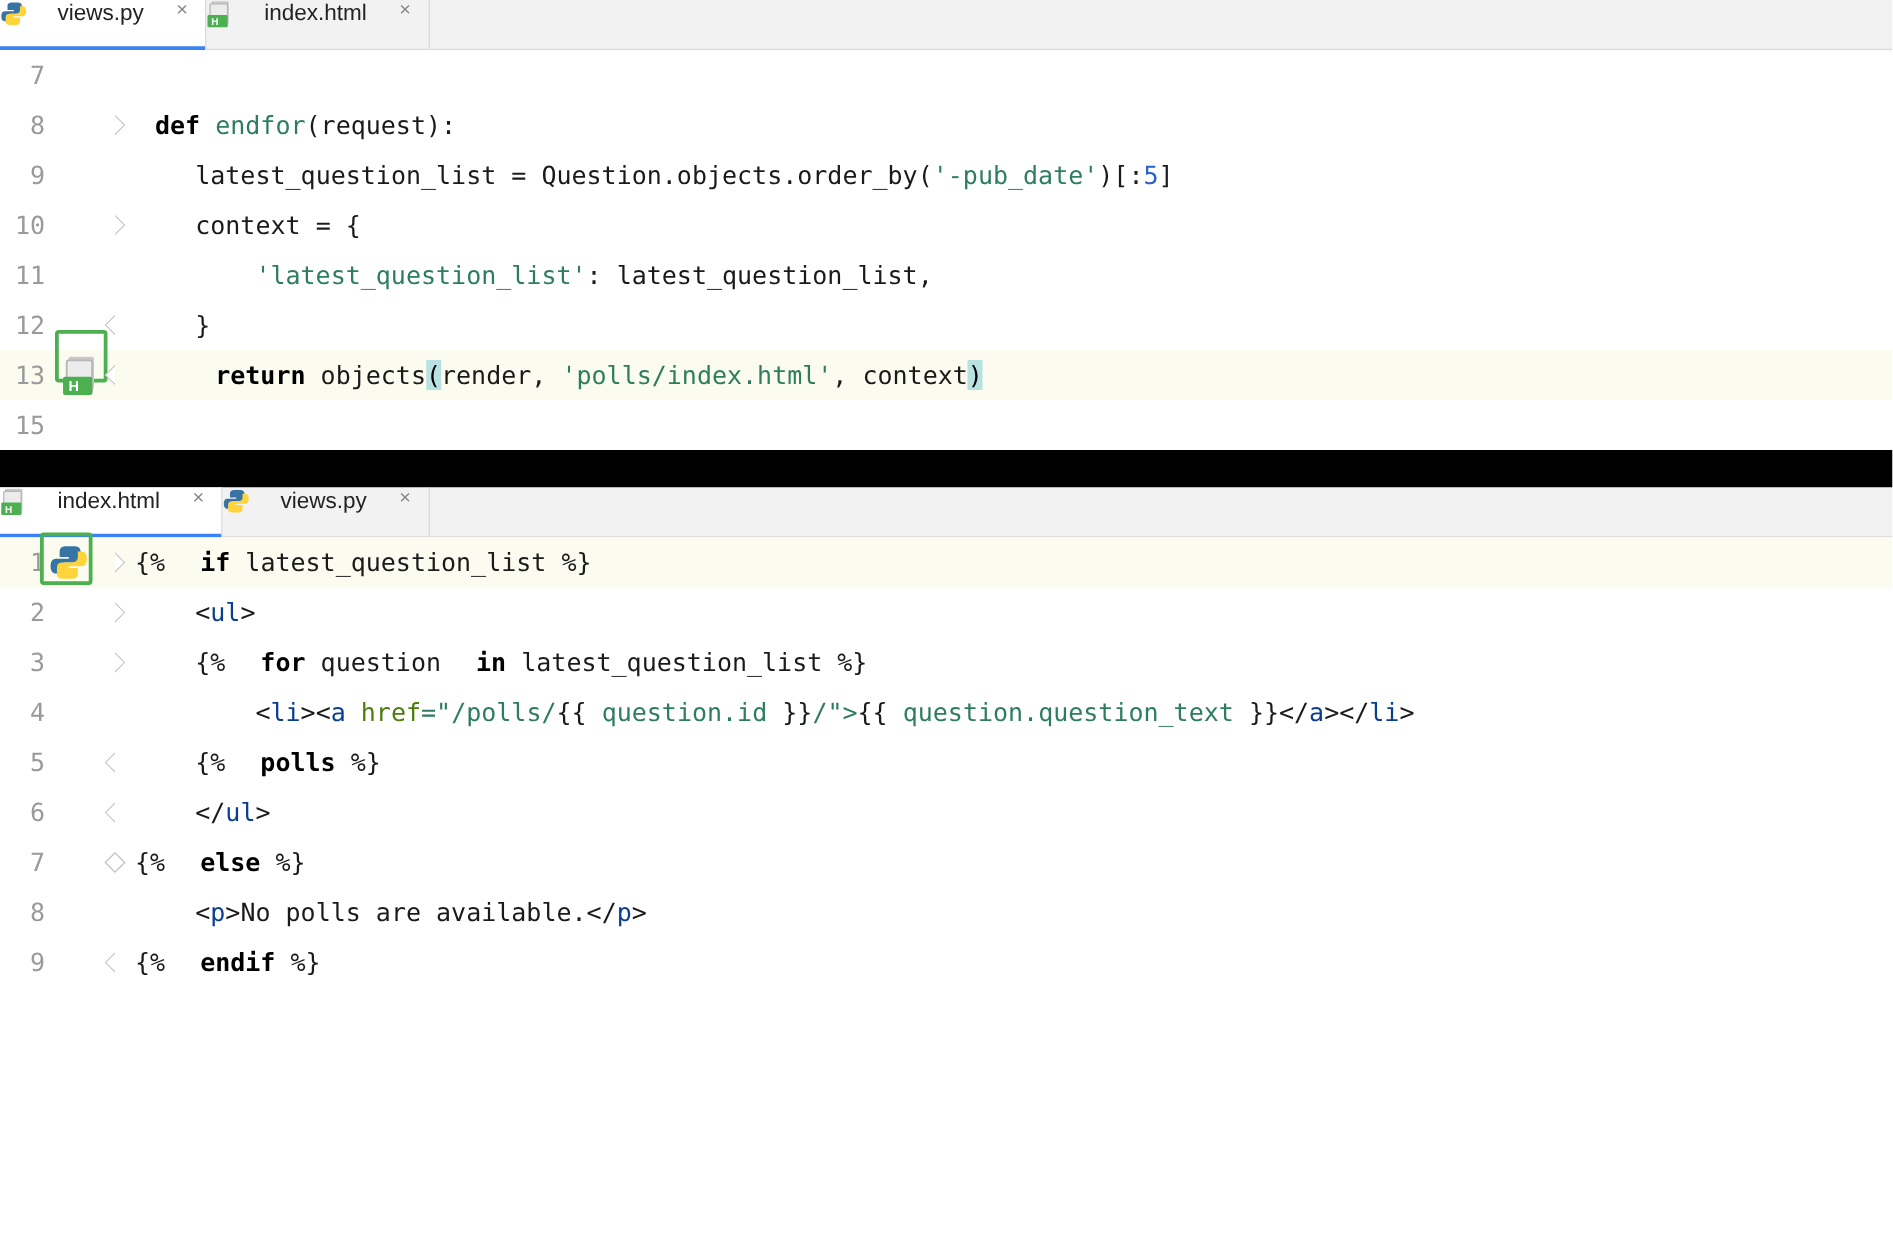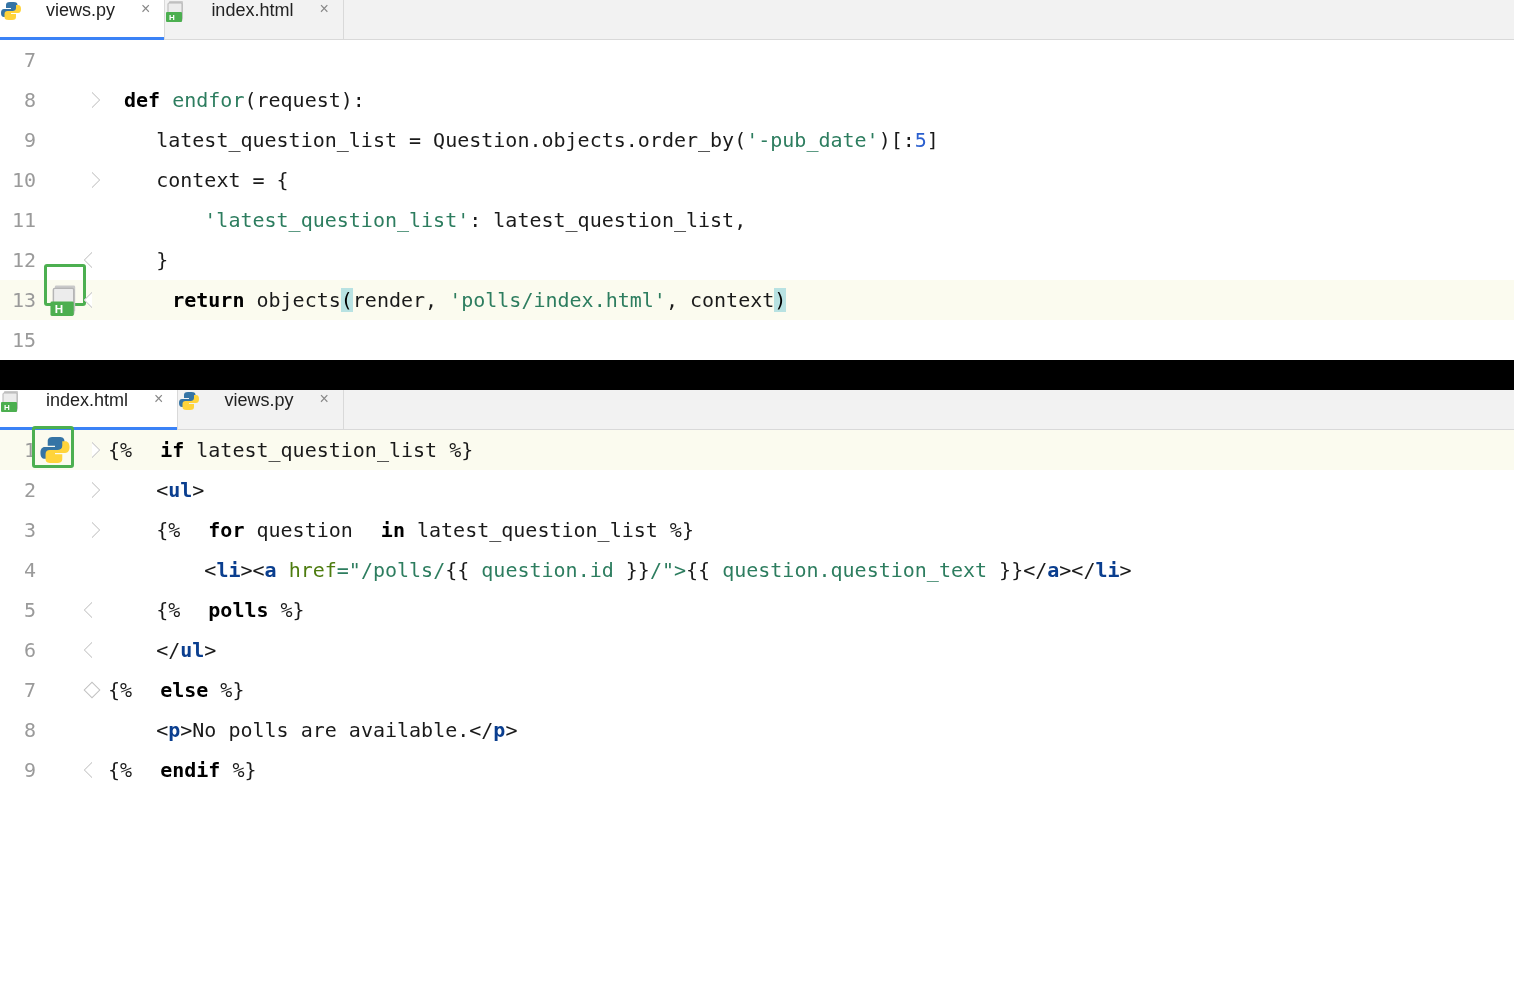--- a/index.html
+++ b/index.html
@@ -58,21 +58,21 @@
     position: relative;
   }
 
   
   .kw   { color: #000000; font-weight: 700; margin-left: 16px; }
   .fn   { color: #2d7d5f; }
   .txt  { color: #1a1a1a; }
   .str  { color: #2d7d5f; }
   .num  { color: #2a5fcf; }
   .hl   { background: #b8e2e2; }
-  .tagn { color: #0a3e8f; font-weight:700;text-align:right; }
+  .tagn { color: #0a3e8f; font-weight:400;text-align:right; }
   .attr { color: #4d7c0f; }
   .dj   { color: #2d7d5f; text-align: right; } 
 
   .pane-gap {
     height: 30px;
     background: #000;
   }
 
   
   .badge-box {

